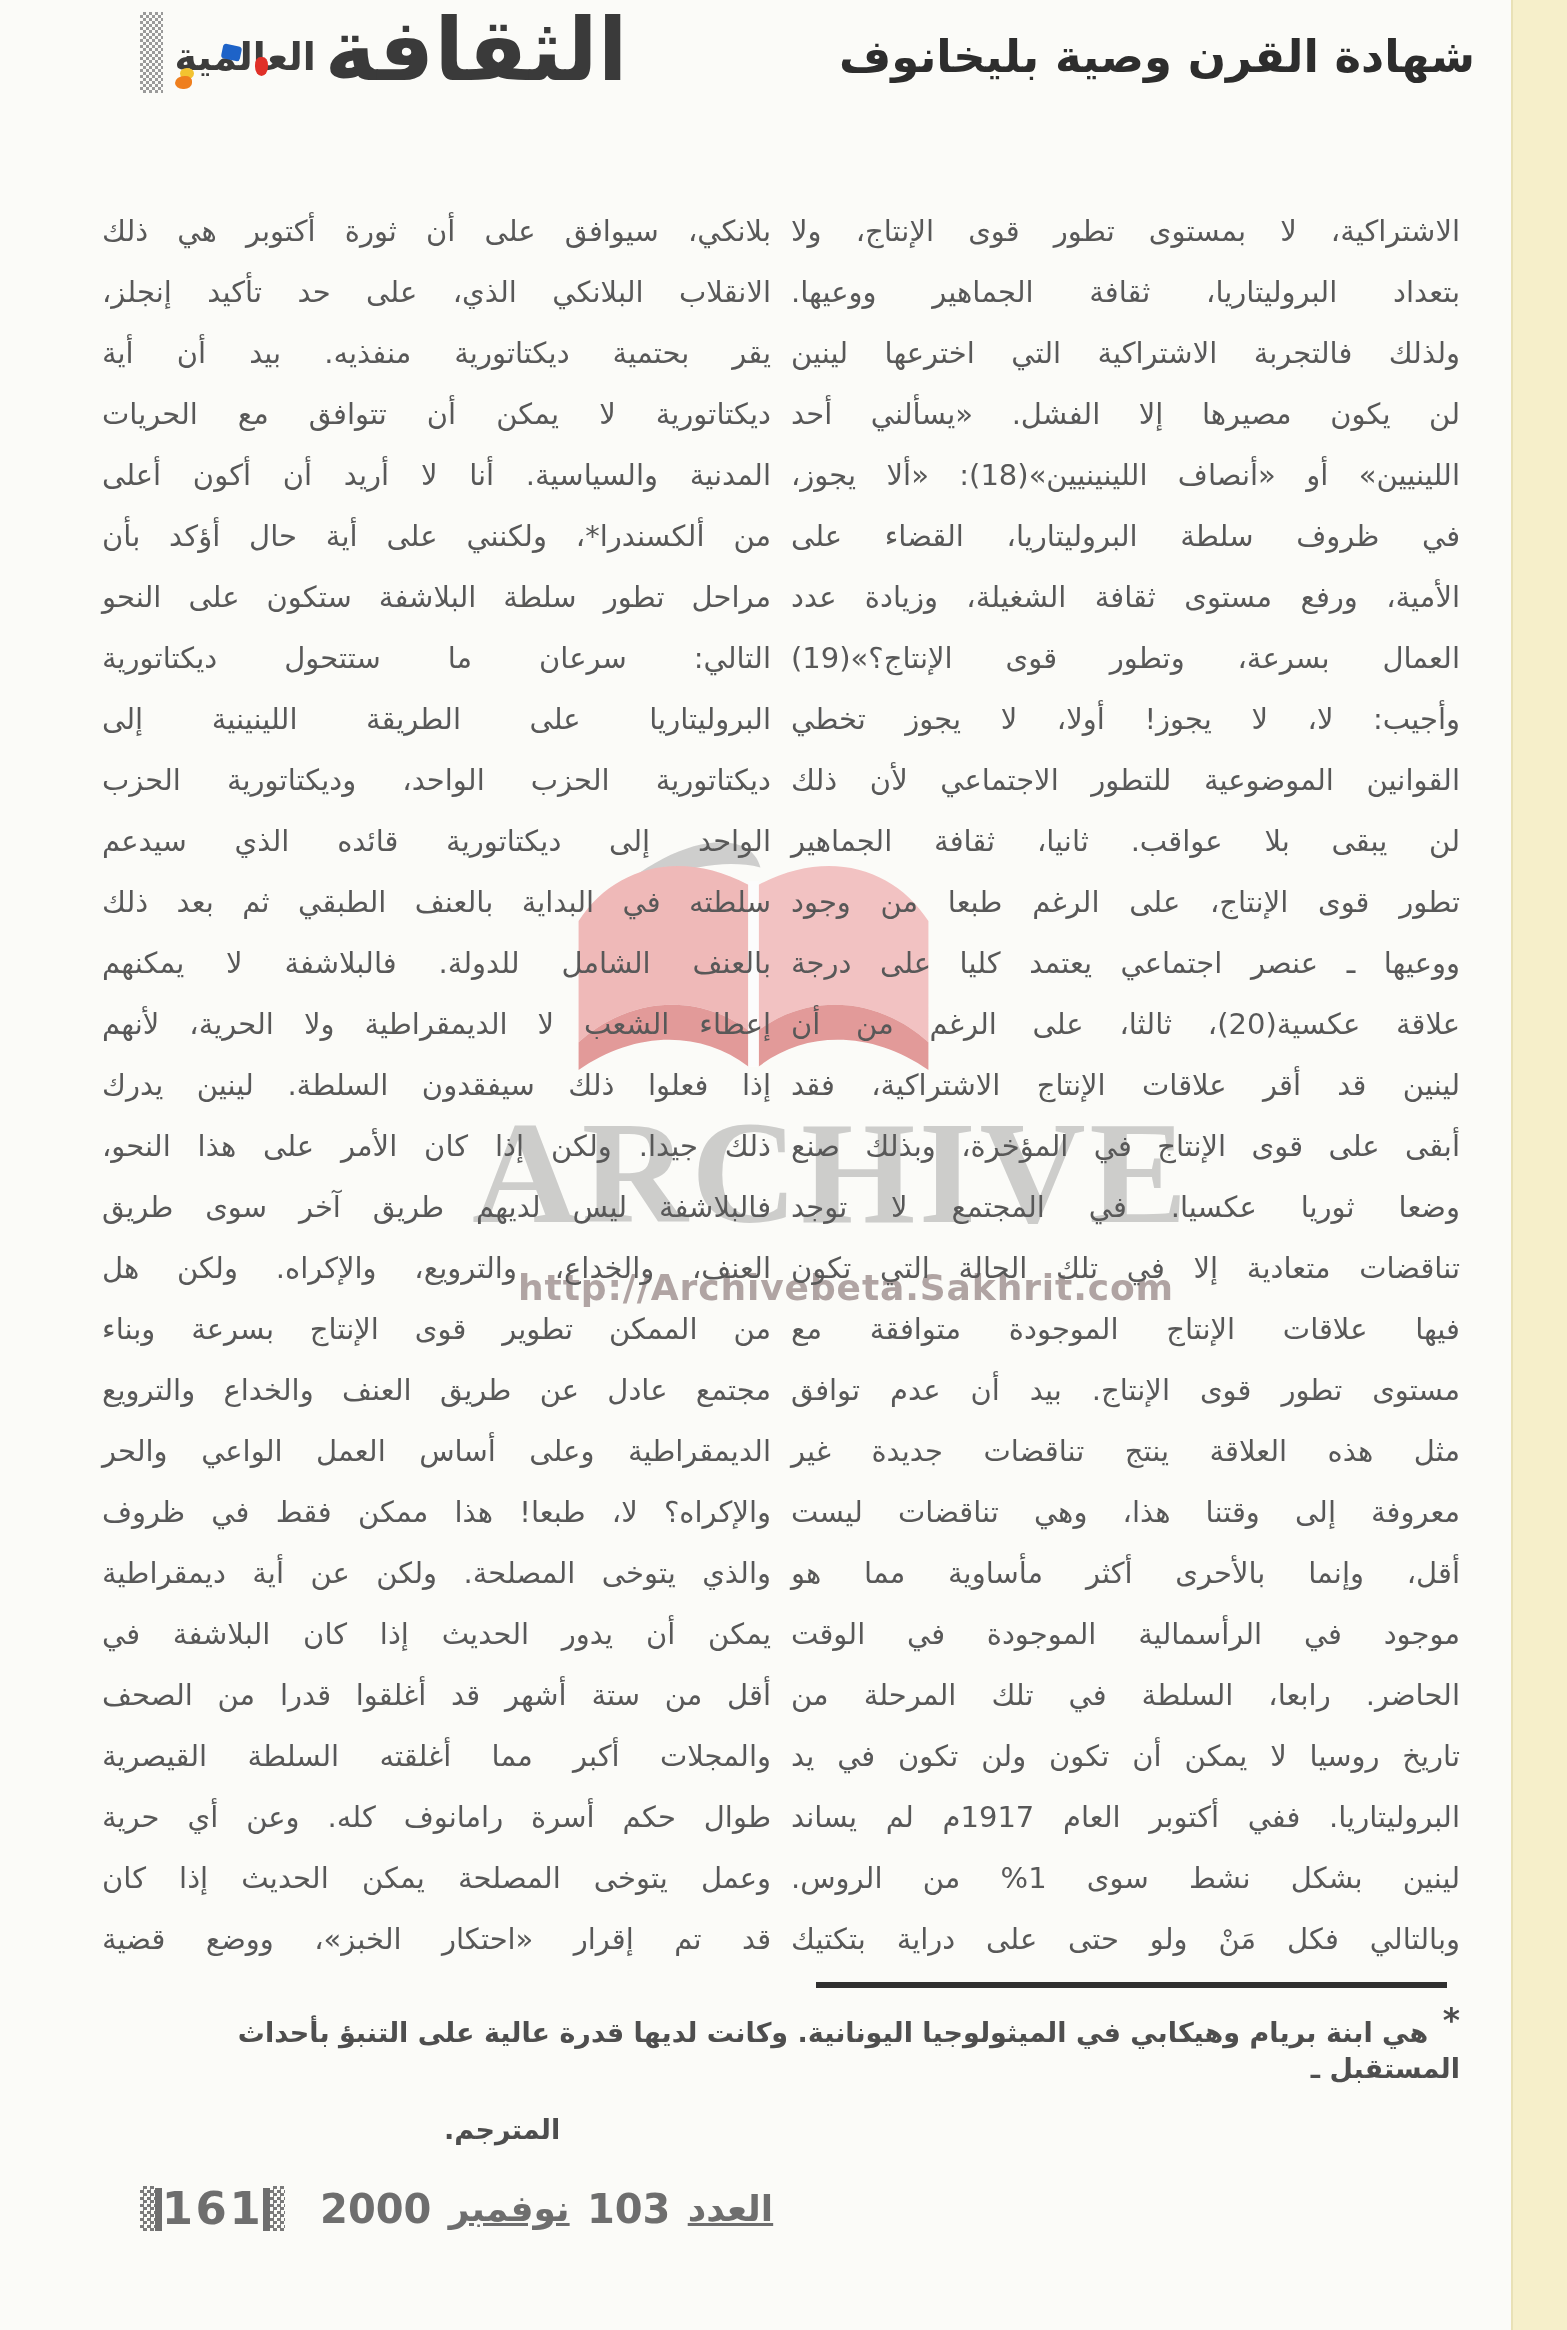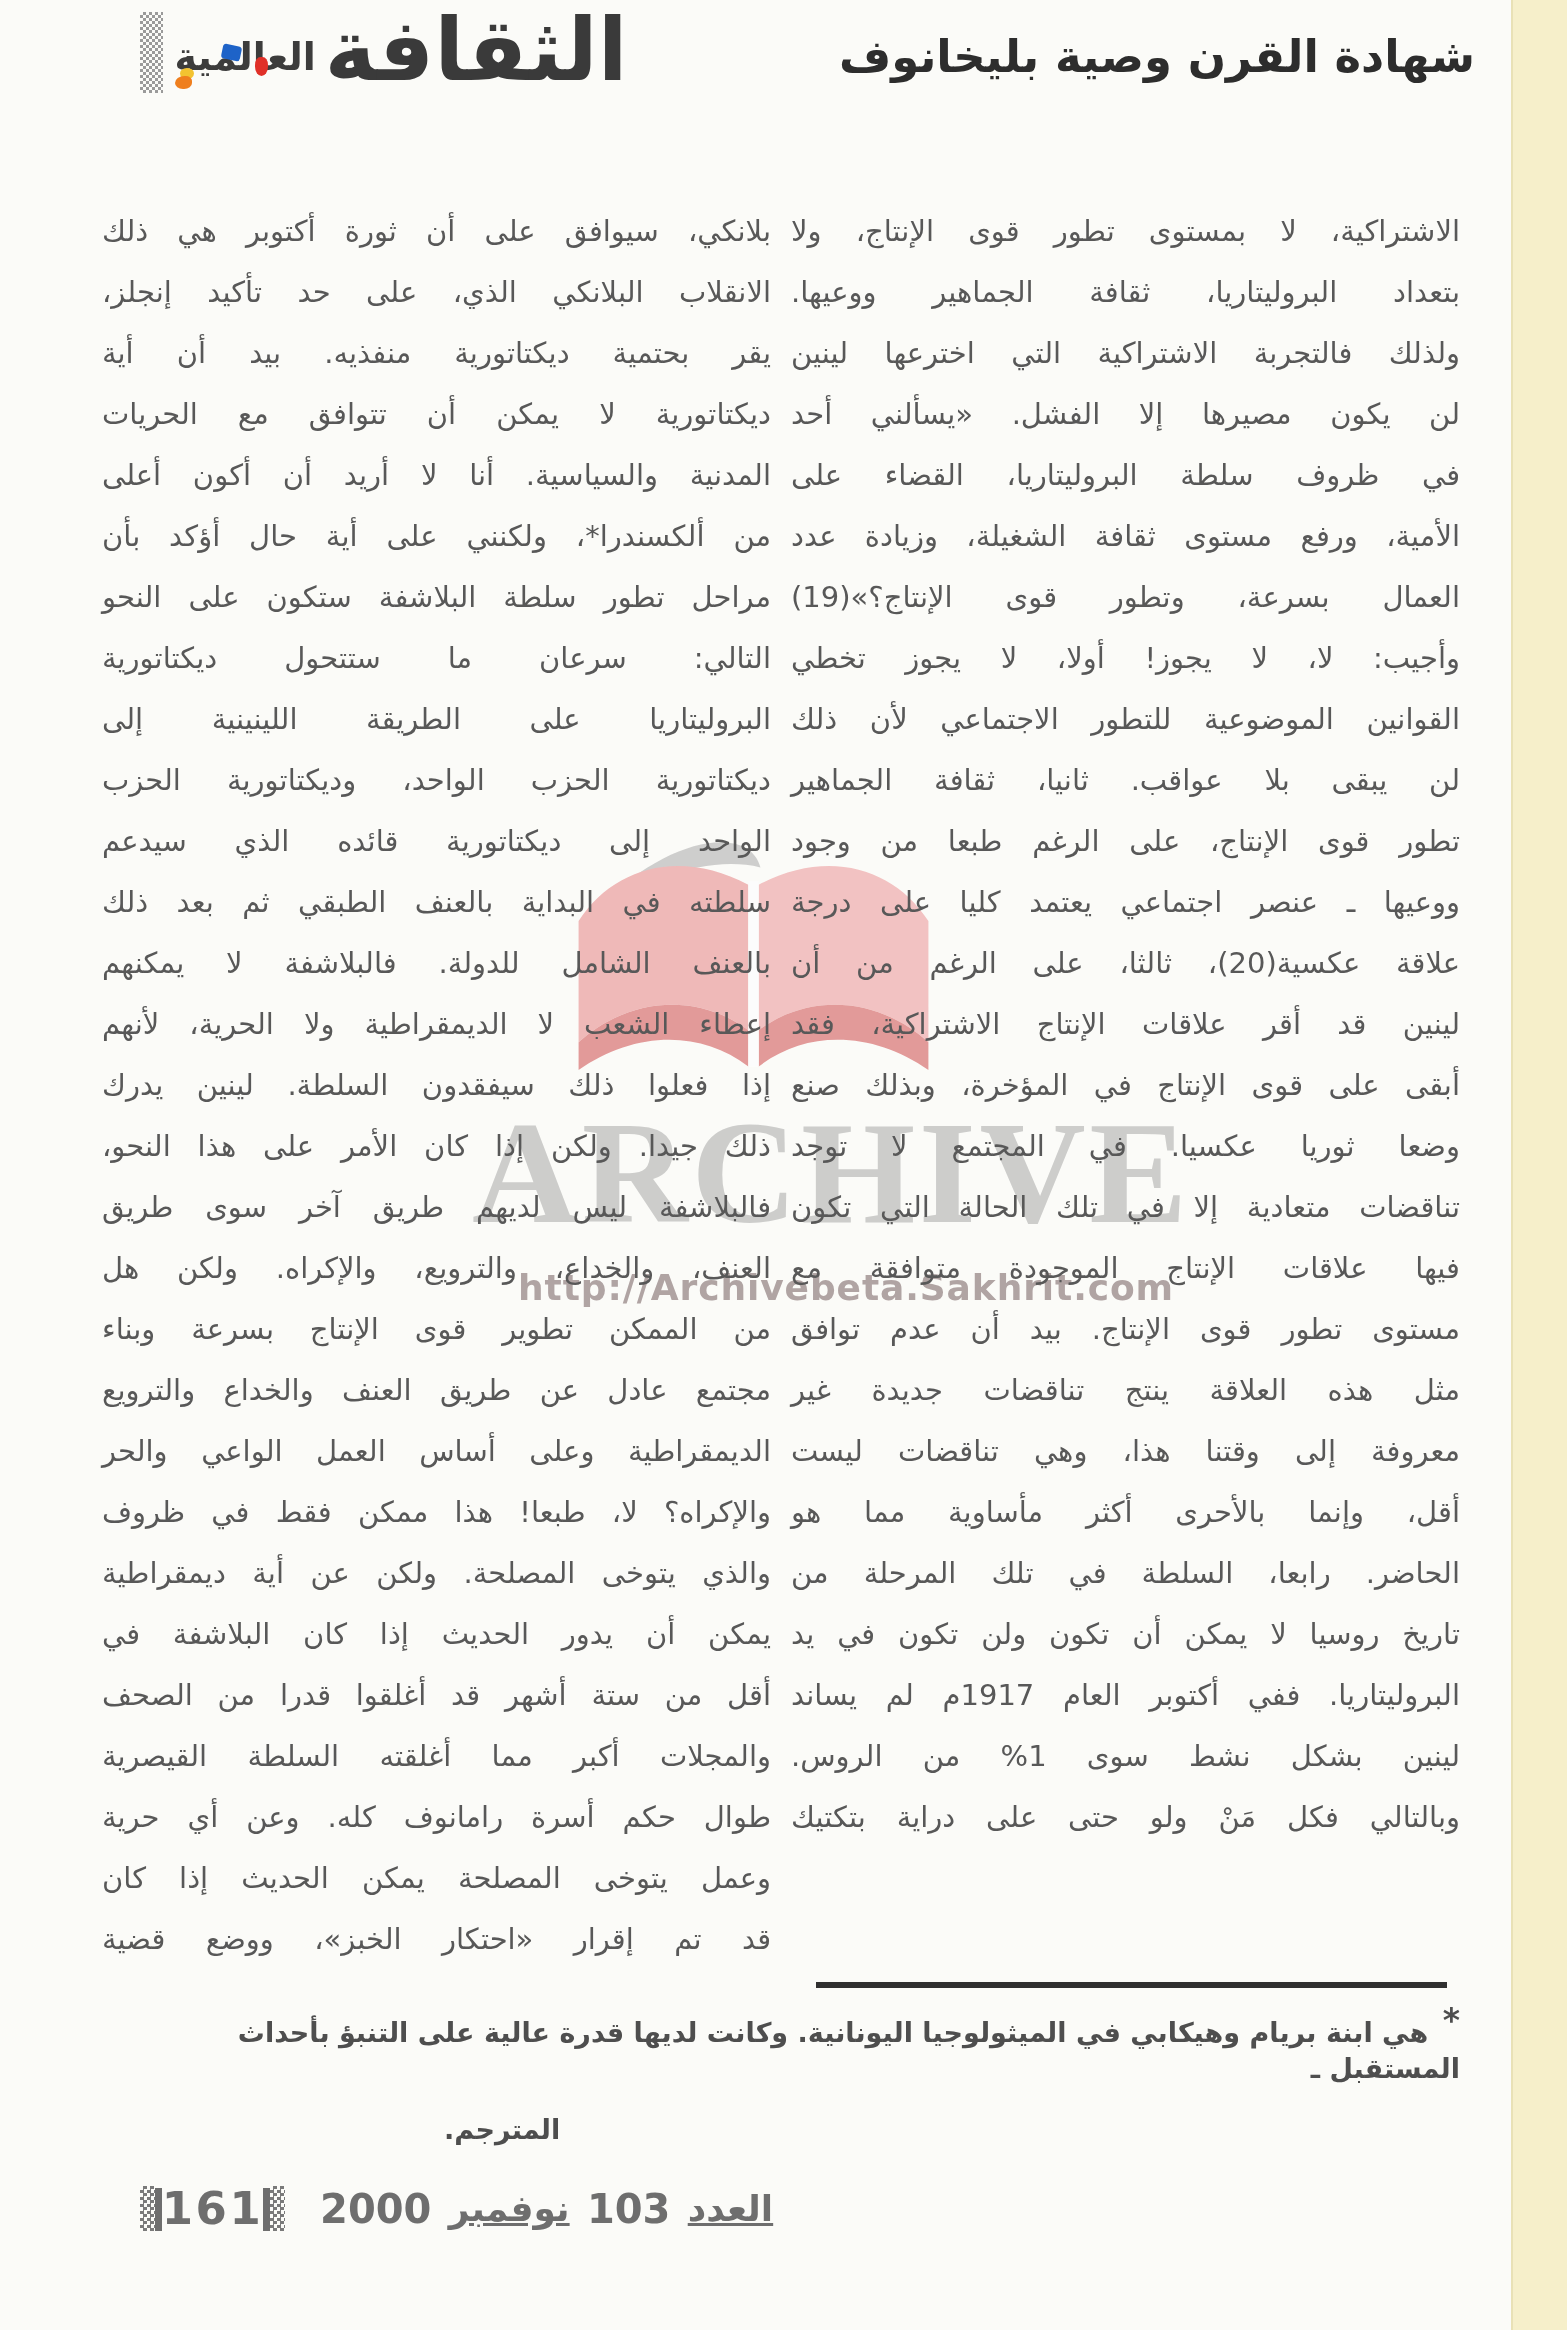--- a/index.html
+++ b/index.html
@@ -119,38 +119,40 @@
     <rect x="214" y="96" width="12" height="214" fill="#fdfdfd"></rect>
   </svg>
   <div class="watermark wm-word">ARCHIVE</div>
   <div class="watermark wm-url">http://Archivebeta.Sakhrit.com</div>
 
   <div class="col col-right">
       <div class="tline">الاشتراكية، لا بمستوى تطور قوى الإنتاج، ولا</div>
       <div class="tline">بتعداد البروليتاريا، ثقافة الجماهير ووعيها.</div>
       <div class="tline">ولذلك فالتجربة الاشتراكية التي اخترعها لينين</div>
       <div class="tline">لن يكون مصيرها إلا الفشل. «يسألني أحد</div>
+      <div class="tline">اللينيين» أو «أنصاف اللينينيين»(18): «ألا يجوز،</div>
       <div class="tline">في ظروف سلطة البروليتاريا، القضاء على</div>
       <div class="tline">الأمية، ورفع مستوى ثقافة الشغيلة، وزيادة عدد</div>
       <div class="tline">العمال بسرعة، وتطور قوى الإنتاج؟»(19)</div>
       <div class="tline">وأجيب: لا، لا يجوز! أولا، لا يجوز تخطي</div>
       <div class="tline">القوانين الموضوعية للتطور الاجتماعي لأن ذلك</div>
       <div class="tline">لن يبقى بلا عواقب. ثانيا، ثقافة الجماهير</div>
       <div class="tline">تطور قوى الإنتاج، على الرغم طبعا من وجود</div>
       <div class="tline">ووعيها ـ عنصر اجتماعي يعتمد كليا على درجة</div>
       <div class="tline">علاقة عكسية(20)، ثالثا، على الرغم من أن</div>
       <div class="tline">لينين قد أقر علاقات الإنتاج الاشتراكية، فقد</div>
       <div class="tline">أبقى على قوى الإنتاج في المؤخرة، وبذلك صنع</div>
       <div class="tline">وضعا ثوريا عكسيا. في المجتمع لا توجد</div>
       <div class="tline">تناقضات متعادية إلا في تلك الحالة التي تكون</div>
       <div class="tline">فيها علاقات الإنتاج الموجودة متوافقة مع</div>
       <div class="tline">مستوى تطور قوى الإنتاج. بيد أن عدم توافق</div>
       <div class="tline">مثل هذه العلاقة ينتج تناقضات جديدة غير</div>
       <div class="tline">معروفة إلى وقتنا هذا، وهي تناقضات ليست</div>
       <div class="tline">أقل، وإنما بالأحرى أكثر مأساوية مما هو</div>
+      <div class="tline">موجود في الرأسمالية الموجودة في الوقت</div>
       <div class="tline">الحاضر. رابعا، السلطة في تلك المرحلة من</div>
       <div class="tline">تاريخ روسيا لا يمكن أن تكون ولن تكون في يد</div>
       <div class="tline">البروليتاريا. ففي أكتوبر العام 1917م لم يساند</div>
       <div class="tline">لينين بشكل نشط سوى 1% من الروس.</div>
       <div class="tline">وبالتالي فكل مَنْ ولو حتى على دراية بتكتيك</div>
     </div>
 
   <div class="col col-left">
       <div class="tline">بلانكي، سيوافق على أن ثورة أكتوبر هي ذلك</div>
       <div class="tline">الانقلاب البلانكي الذي، على حد تأكيد إنجلز،</div>

